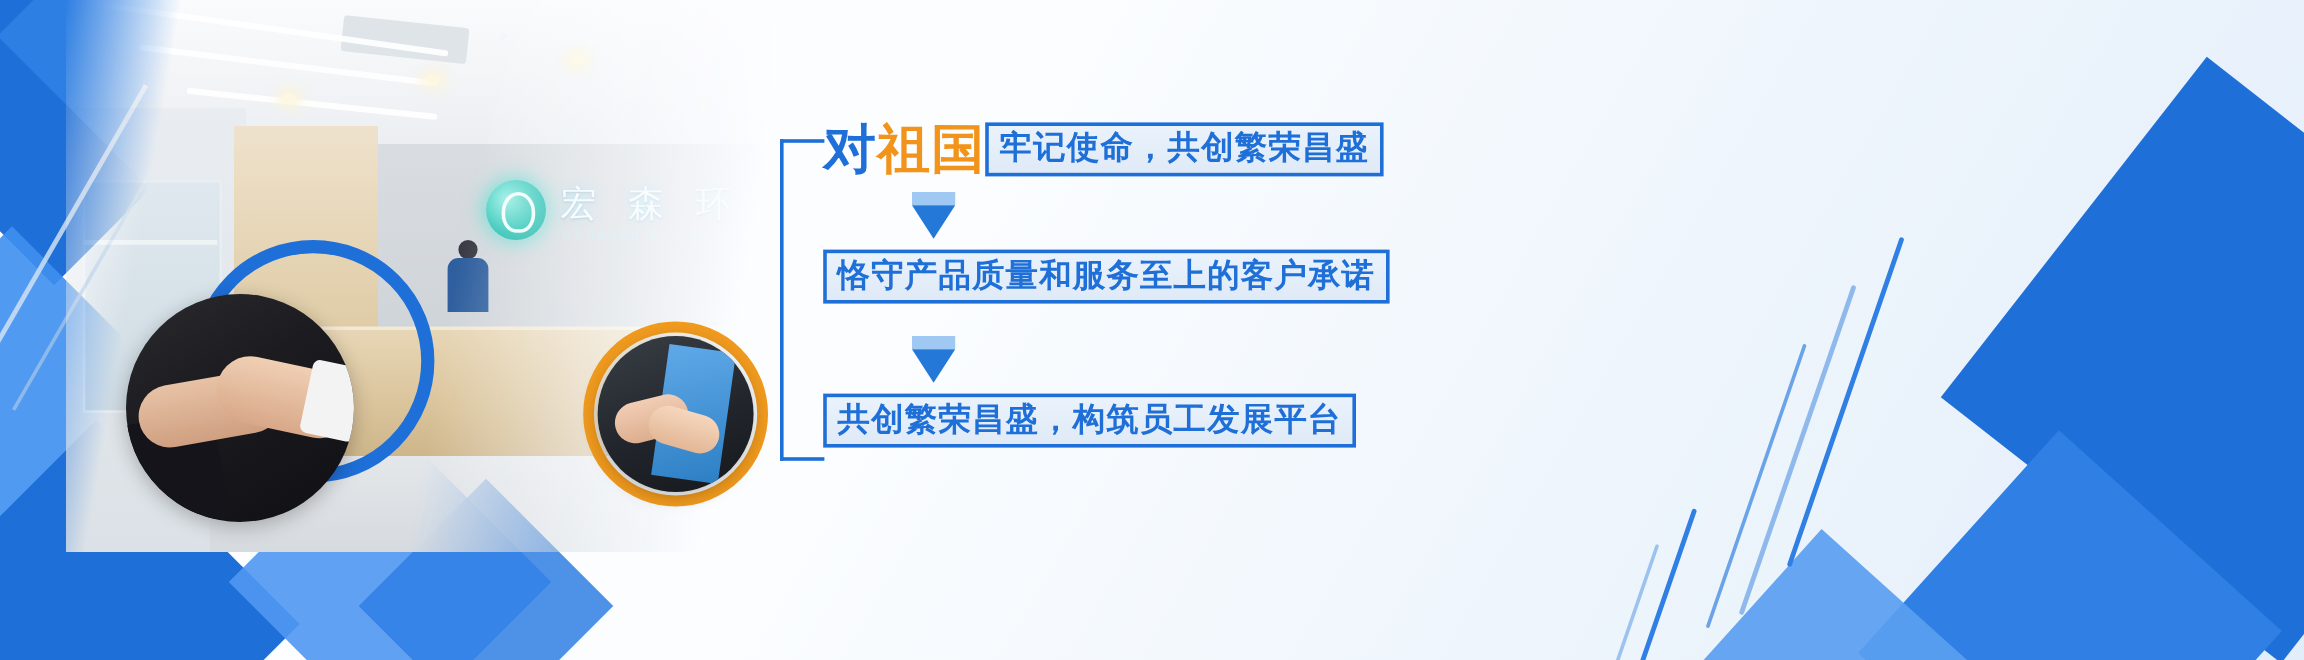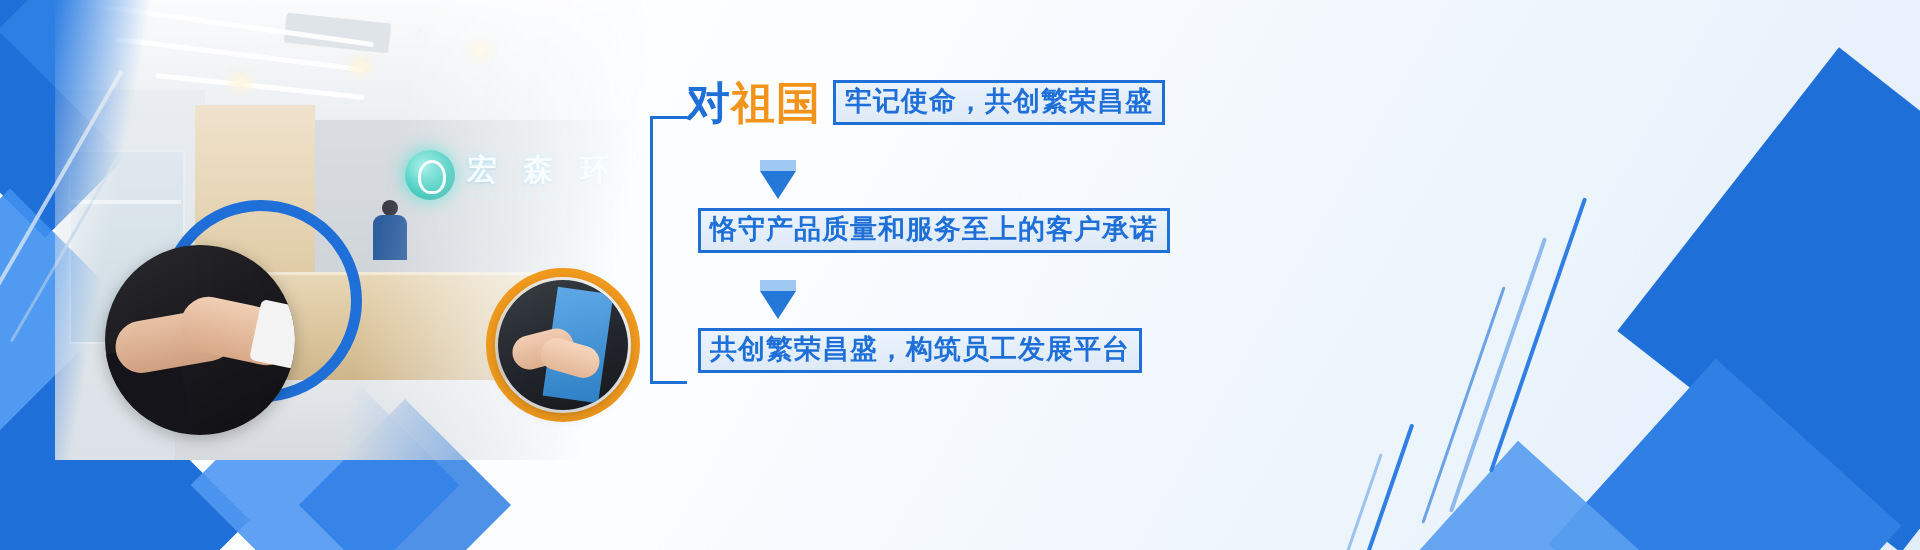--- a/index.html
+++ b/index.html
@@ -64,21 +64,21 @@
   .counter-top{position:absolute;left:150px;top:272px;width:480px;height:10px;
      background:#f2e8d6;border-top-left-radius:40px;}
   .floor{position:absolute;left:120px;top:380px;width:520px;height:90px;
      background:linear-gradient(180deg,#e4e7ea,#d4d9de);}
   .logo-emblem{position:absolute;left:350px;top:150px;width:50px;height:50px;
      border-radius:50%;background:radial-gradient(circle at 35% 32%,#9defe6,#2ec4b6 60%,#17a597);
      box-shadow:0 0 14px 4px rgba(60,220,205,.55);}
   .logo-emblem:after{content:"";position:absolute;left:13px;top:10px;width:22px;height:28px;
      border:3px solid rgba(255,255,255,.92);border-radius:50% 50% 45% 45%;}
   .logo-text{position:absolute;left:412px;top:150px;color:#f2fbff;
-     font-size:30px;letter-spacing:9px;font-weight:700;
+     font-size:30px;letter-spacing:9px;font-weight:400;
      text-shadow:0 0 9px rgba(140,230,255,.95),0 1px 2px rgba(0,0,0,.25);}
   .logo-sub{position:absolute;left:414px;top:191px;color:#bfe9f7;font-size:9px;
      letter-spacing:3px;opacity:.85;}
   .staff{position:absolute;left:318px;top:200px;width:34px;height:60px;}
   .staff-head{position:absolute;left:9px;top:0;width:16px;height:16px;border-radius:50%;
      background:#3a3a44;}
   .staff-body{position:absolute;left:0;top:15px;width:34px;height:45px;
      background:#2f5f9e;border-radius:9px 9px 0 0;}
 
   
@@ -129,28 +129,28 @@
      transform:rotate(19deg);}
   .drl-5{right:560px;bottom:-40px;width:3px;height:140px;background:#9cc2ef;
      transform:rotate(19deg);}
 
   
   .content{position:absolute;left:650px;top:78px;width:700px;height:330px;}
   .bracket{position:absolute;left:0;top:38px;width:34px;height:262px;
      border-left:3px solid #1f6fd8;border-top:3px solid #1f6fd8;
      border-bottom:3px solid #1f6fd8;}
   .row{position:absolute;left:36px;display:flex;align-items:center;white-space:nowrap;}
-  .row-1{top:2px;align-items:flex-end;}
+  .row-1{top:24px;align-items:flex-end;}
   .row-2{top:130px;}
   .row-3{top:250px;}
   .head{font-size:44px;font-weight:700;letter-spacing:1px;line-height:1;
         font-family:"Liberation Sans","DejaVu Sans",sans-serif;}
   .head .pre{color:#1f6fd8;}
   .head .key{color:#f2941b;}
-  .tagbox{margin-left:12px;border:3px solid #1f6fd8;
+  .tagbox{margin-left:0;border:3px solid #1f6fd8;
      background:linear-gradient(180deg,#eaf3fc,#dfeaf7);
      color:#1f6fd8;font-size:27px;font-weight:700;letter-spacing:1px;
      padding:5px 9px 7px 9px;line-height:1;}
   .arrow{position:absolute;left:110px;width:0;height:0;}
   .arrow-band{position:absolute;width:36px;height:11px;background:#9fc8f2;}
   .arrow-tri{position:absolute;top:11px;width:0;height:0;
      border-left:18px solid transparent;border-right:18px solid transparent;
      border-top:28px solid #2478d8;}
   .ar-1{top:82px;}
   .ar-2{top:202px;}

